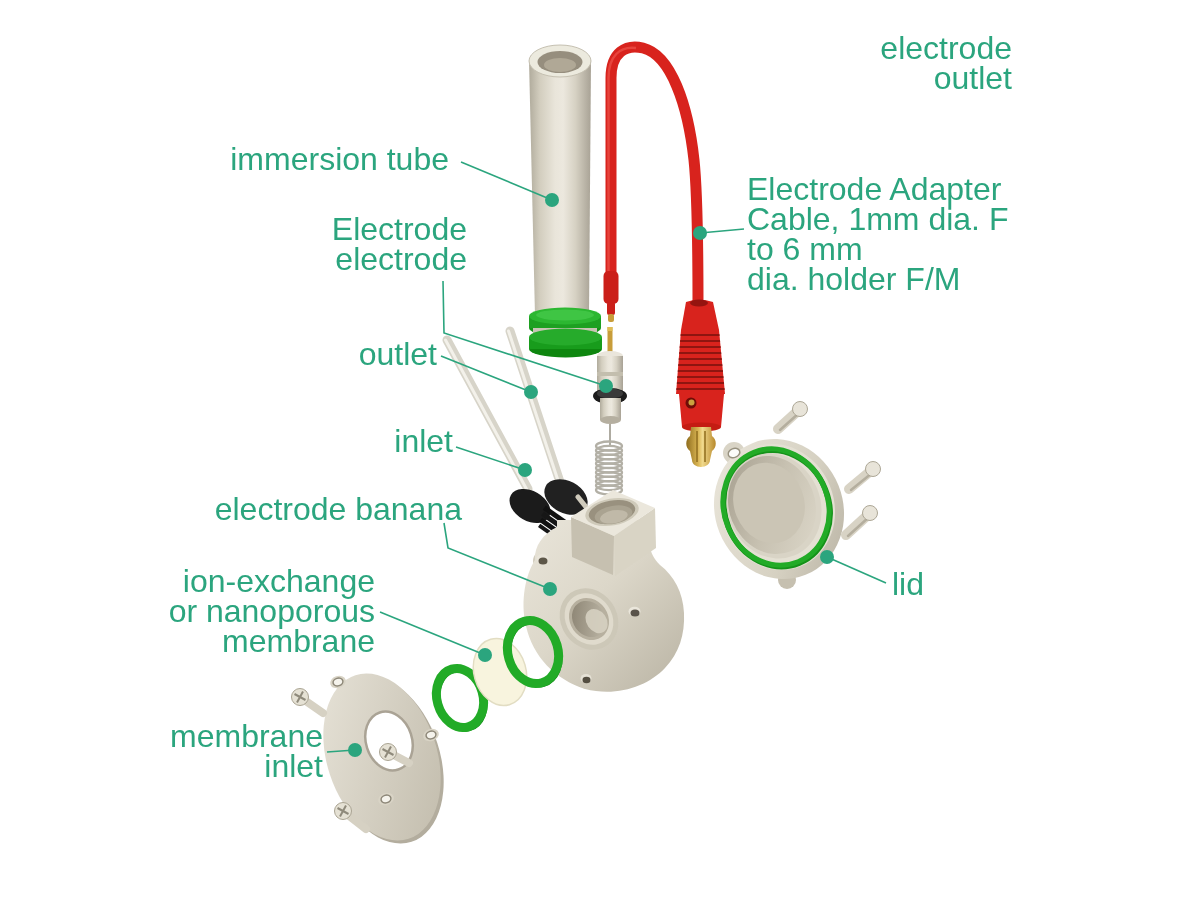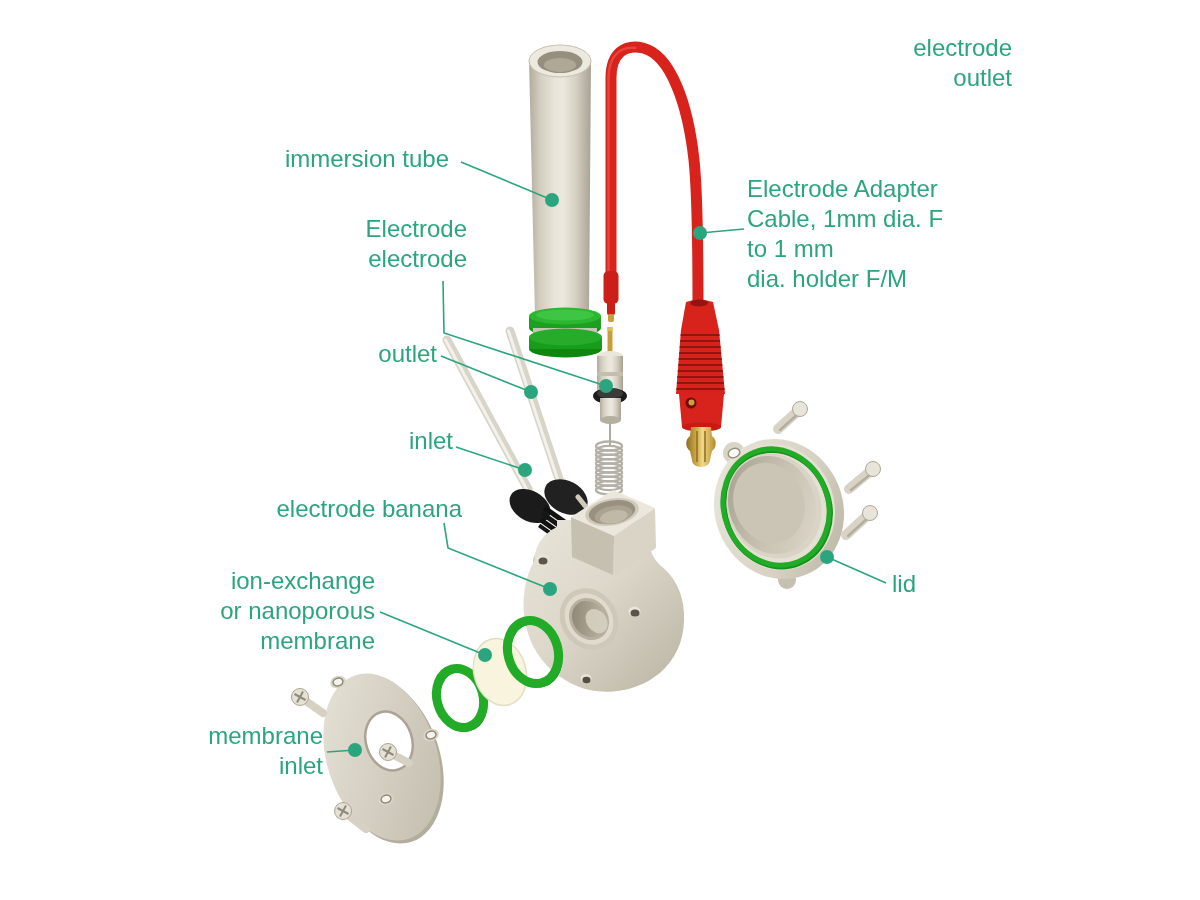--- a/index.html
+++ b/index.html
@@ -1,20 +1,20 @@
 <!DOCTYPE html>
 <html style="--background: #ffffff; --label-green: #2ba57e; --leader-green: #2ba57e; --oring-green: #22ab27; --cable-red: #d8231d; --part-beige: #dcd7c9; --gold: #c89d3a; --fitting-black: #1e1e1e;"><head>
 <meta charset="utf-8">
 <style>
   html,body{margin:0;padding:0;}
   body{background:var(--background,#fff);}
   .canvas{position:relative;width:1200px;height:900px;background:var(--background,#fff);overflow:hidden;
           font-family:"Liberation Sans",sans-serif;}
   .stage{position:absolute;left:0;top:0;}
-  .lbl{position:absolute;color:var(--label-green,#2ba57e);font-size:24px;line-height:30px;white-space:nowrap;}
+  .lbl{position:absolute;color:var(--label-green,#2ba57e);font-size:32px;line-height:30px;white-space:nowrap;}
   .lbl.r{text-align:right;}
   .leader{stroke:var(--leader-green,#2ba57e);stroke-width:1.6;fill:none;}
   .dot{fill:var(--leader-green,#2ba57e);stroke:none;}
   .oring-stroke{stroke:var(--oring-green,#22ab27);fill:none;}
   .red-fill{fill:var(--cable-red,#d8231d);}
   .cable-stroke{stroke:var(--cable-red,#d8231d);fill:none;}
 </style>
 </head>
 <body>
 
@@ -354,17 +354,17 @@
   <div>inlet</div>
 </div>
 
 <div class="lbl" style="left:892px;top:569px;">
   <div>lid</div>
 </div>
 
 <div class="lbl" style="left:747px;top:174px;">
   <div>Electrode Adapter</div>
   <div>Cable, 1mm dia. F</div>
-  <div>to 1 mm</div>
+  <div>to 6 mm</div>
   <div>dia. holder F/M</div>
 </div>
 
 </div>
 
 </body></html>

